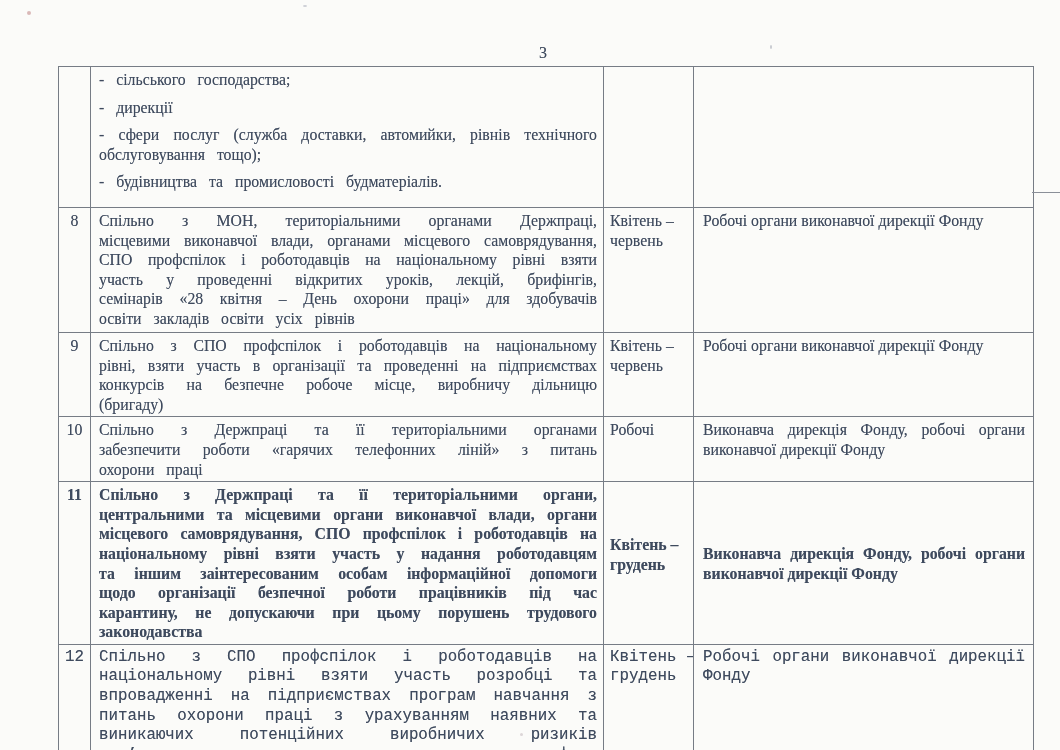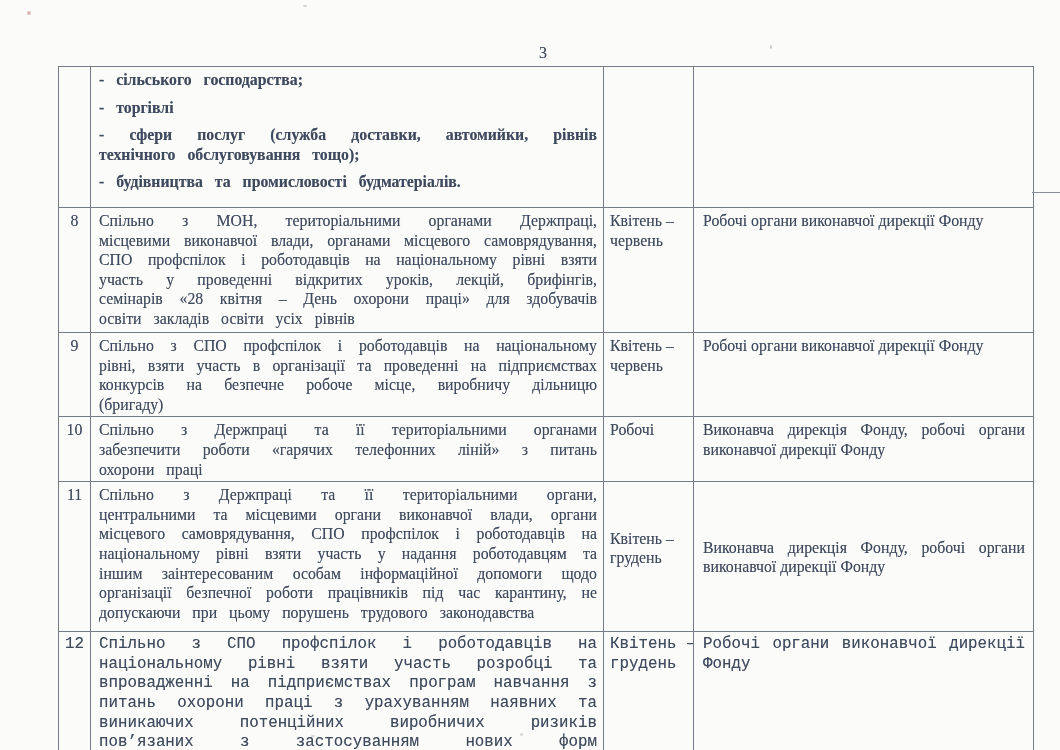--- a/index.html
+++ b/index.html
@@ -47,37 +47,36 @@
     padding-top: 3px;
   }
   td.act {
     padding: 3px 6px 2px 8px;
     text-align: justify;
     text-align-last: left;
     word-spacing: 8px;
   }
   td.act p.li {
     margin: 0 0 8px 0;
-    font-weight: bold;
   }
   td.act p.li:last-child { margin-bottom: 13px; }
   td.per {
     padding: 3px 3px 20px 6px;
   }
   td.resp {
     padding: 3px 8px 2px 9px;
     text-align: justify;
     text-align-last: left;
   }
   tr.middle td.per, tr.middle td.resp { vertical-align: middle; }
   tr.h0 { height: 127px; }
   tr.h1 { height: 125px; }
   tr.h2 { height: 80px; }
   tr.h3 { height: 64px; margin-left: 12px; }
-  tr.h4 { height: 150px; }
+  tr.h4 { height: 150px; font-weight: bold; }
   tr.h5 { height: 101px; font-family: Liberation Mono, monospace; }
   .edge-line {
     position: absolute;
     left: 1032px;
     top: 192px;
     width: 28px;
     height: 1px;
     background: #8a8f98;
   }
   .speck { position: absolute; border-radius: 50%; }
@@ -100,21 +99,21 @@
       <col style="width:513px">
       <col style="width:90px">
       <col style="width:340px">
     </colgroup>
     <tbody>
 
       <tr class="h0">
         <td class="num"></td>
         <td class="act">
           <p class="li">- сільського господарства;</p>
-          <p class="li">- торгівлі</p>
+          <p class="li">- дирекції</p>
           <p class="li">- сфери послуг (служба доставки,  автомийки, рівнів технічного обслуговування тощо);</p>
           <p class="li">- будівництва та промисловості будматеріалів.</p>
         </td>
         <td class="per"></td>
         <td class="resp"></td>
       </tr>
 
       <tr class="h1">
         <td class="num">8</td>
         <td class="act">Спільно з МОН, територіальними органами Держпраці, місцевими виконавчої влади, органами місцевого самоврядування, СПО профспілок і роботодавців на національному рівні взяти участь у проведенні відкритих уроків, лекцій, брифінгів, семінарів «28 квітня – День охорони праці» для здобувачів освіти закладів освіти усіх рівнів</td>

